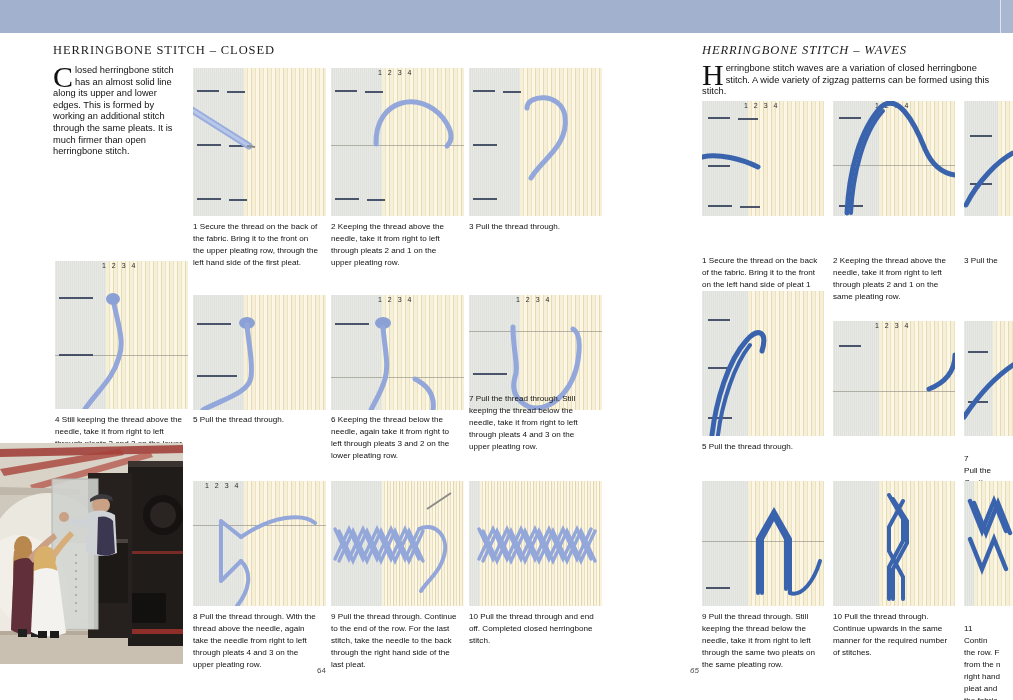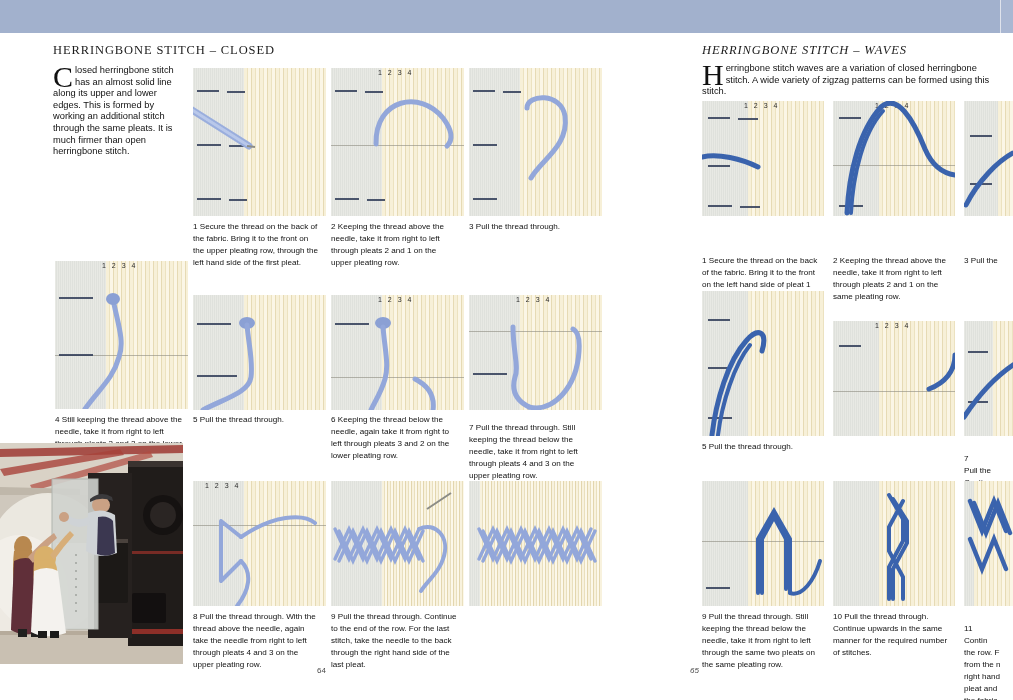--- a/index.html
+++ b/index.html
@@ -236,21 +236,21 @@
       <span>Still keeping the thread above the needle, take it from right to left through pleats 3 and 2 on the lower pleating row.</span>
     </div>
     <div class="cap" style="left:193px;top:381px;width:128px;">
       <b>5</b>
       <span>Pull the thread through.</span>
     </div>
     <div class="cap" style="left:331px;top:381px;width:128px;">
       <b>6</b>
       <span>Keeping the thread below the needle, again take it from right to left through pleats 3 and 2 on the lower pleating row.</span>
     </div>
-    <div class="cap" style="left:469px;top:389px;width:128px;">
+    <div class="cap" style="left:469px;top:360px;width:128px;">
       <b>7</b>
       <span>Pull the thread through. Still keeping the thread below the needle, take it from right to left through pleats 4 and 3 on the upper pleating row.</span>
     </div>
 
     <div class="lifephoto" style="left:0px;top:410px;width:183px;height:221px;">
       <svg class="art" viewBox="0 0 183 221" preserveAspectRatio="none">
 
         <rect x="0" y="0" width="183" height="221" fill="#cfc8bd"></rect>
 
         <rect x="0" y="0" width="183" height="52" fill="#d9d2c6"></rect>
@@ -358,20 +358,24 @@
     </div>
 
     <div class="cap" style="left:193px;top:578px;width:128px;">
       <b>8</b>
       <span>Pull the thread through. With the thread above the needle, again take the needle from right to left through pleats 4 and 3 on the upper pleating row.</span>
     </div>
     <div class="cap" style="left:331px;top:578px;width:128px;">
       <b>9</b>
       <span>Pull the thread through. Continue to the end of the row. For the last stitch, take the needle to the back through the right hand side of the last pleat.</span>
     </div>
+    <div class="cap" style="left:469px;top:578px;width:128px;">
+      <b>10</b>
+      <span>Pull the thread through and end off. Completed closed herringbone stitch.</span>
+    </div>
 
     <div class="pagenum" style="left:317px;top:633px;">64</div>
   </div>
 
   <div class="page page-right">
 
     <div class="section-title" style="left:12px;top:10px;font-style:italic;">HERRINGBONE STITCH – WAVES</div>
 
     <div class="intro" style="left:12px;top:30px;width:300px;">
       <span class="dropcap">H</span>

